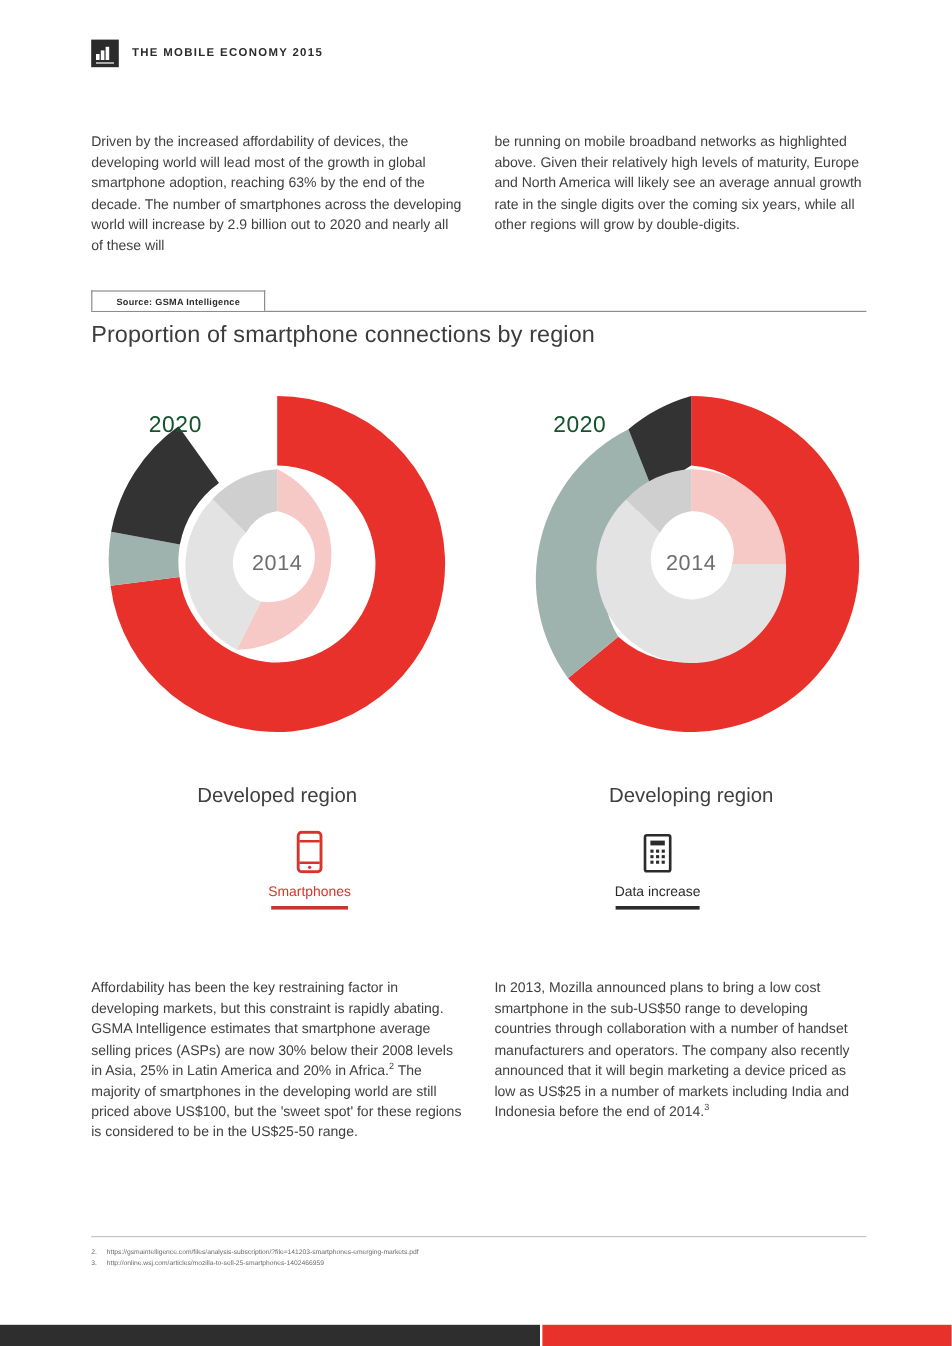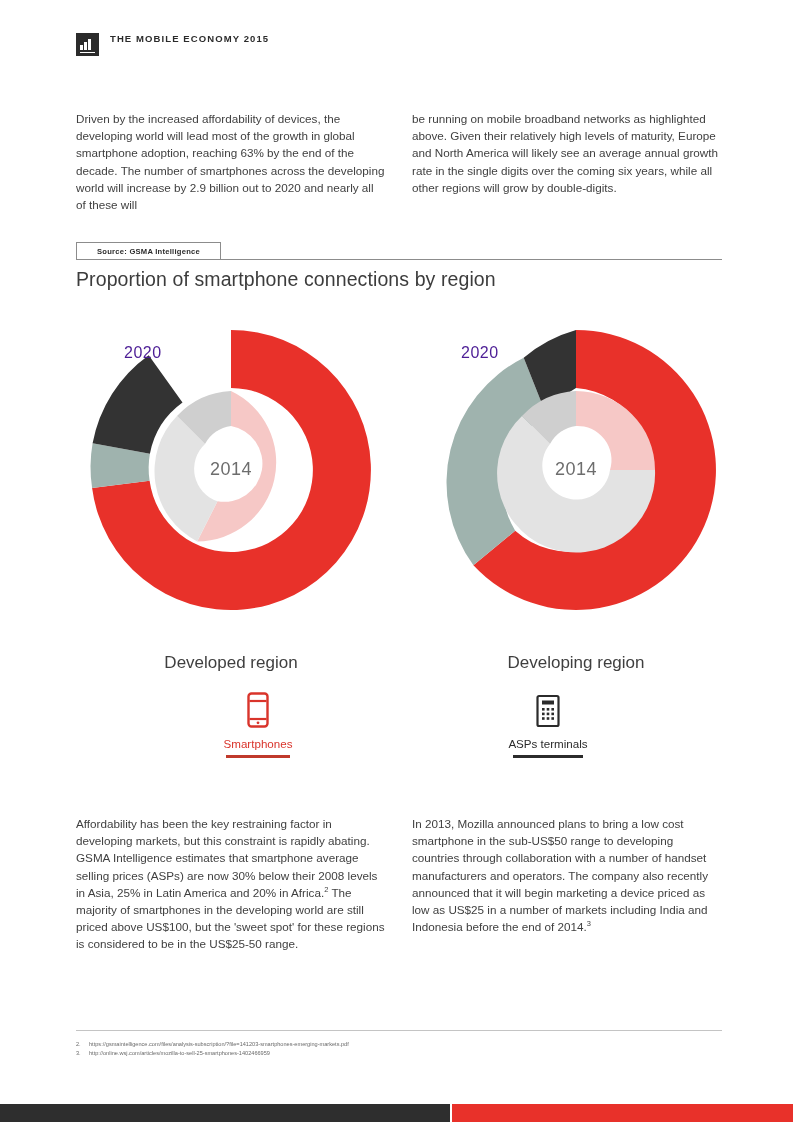--- a/index.html
+++ b/index.html
@@ -15,20 +15,21 @@
     color: #3c3c3c;
     overflow: hidden;
   }
 
   
   .header {
     position: absolute;
     left: 76px;
     top: 33px;
     display: flex;
+    align-items: center;
     gap: 11px;
   }
   .header-logo {
     width: 23px;
     height: 23px;
     background: #2b2b2b;
     position: relative;
     flex: none;
   }
   .header-logo .bar {
@@ -123,22 +124,22 @@
     width: 300px;
     height: 300px;
     top: 12px;
   }
   .donut.left  { left: 5px; }
   .donut.right { left: 350px; }
   .donut svg { display: block; width: 300px; height: 300px; overflow: visible; }
 
   .year-outer {
     position: absolute;
-    font-size: 16px;
-    color: #4c1d95;
+    font-size: 19px;
+    color: #14532d;
     letter-spacing: 0.5px;
   }
   .donut.left  .year-outer { left: 43px; top: 24px; }
   .donut.right .year-outer { left: 35px; top: 24px; }
 
   .year-inner {
     position: absolute;
     left: 0; right: 0;
     top: 139px;
     text-align: center;
@@ -343,21 +344,21 @@
           <rect x="16.4" y="14" width="2.6" height="2.6"></rect>
           <rect x="7" y="18.6" width="2.6" height="2.6"></rect>
           <rect x="11.7" y="18.6" width="2.6" height="2.6"></rect>
           <rect x="16.4" y="18.6" width="2.6" height="2.6"></rect>
           <rect x="7" y="23.2" width="2.6" height="2.6"></rect>
           <rect x="11.7" y="23.2" width="2.6" height="2.6"></rect>
           <rect x="16.4" y="23.2" width="2.6" height="2.6"></rect>
         </g>
       </svg>
     </div>
-    <div class="legend-label">ASPs terminals</div>
+    <div class="legend-label">Data increase</div>
     <div class="legend-underline"></div>
   </div>
 
 </div>
 
 <div class="cols bottom">
   <div class="col">
     <p><span>Affordability has been the key restraining factor in developing markets, but this constraint is rapidly abating. GSMA Intelligence estimates that smartphone average selling prices (ASPs) are now 30% below their 2008 levels in Asia, 25% in Latin America and 20% in Africa.</span><sup>2</sup><span> The majority of smartphones in the developing world are still priced above US$100, but the 'sweet spot' for these regions is considered to be in the US$25-50 range.</span></p>
   </div>
   <div class="col">

